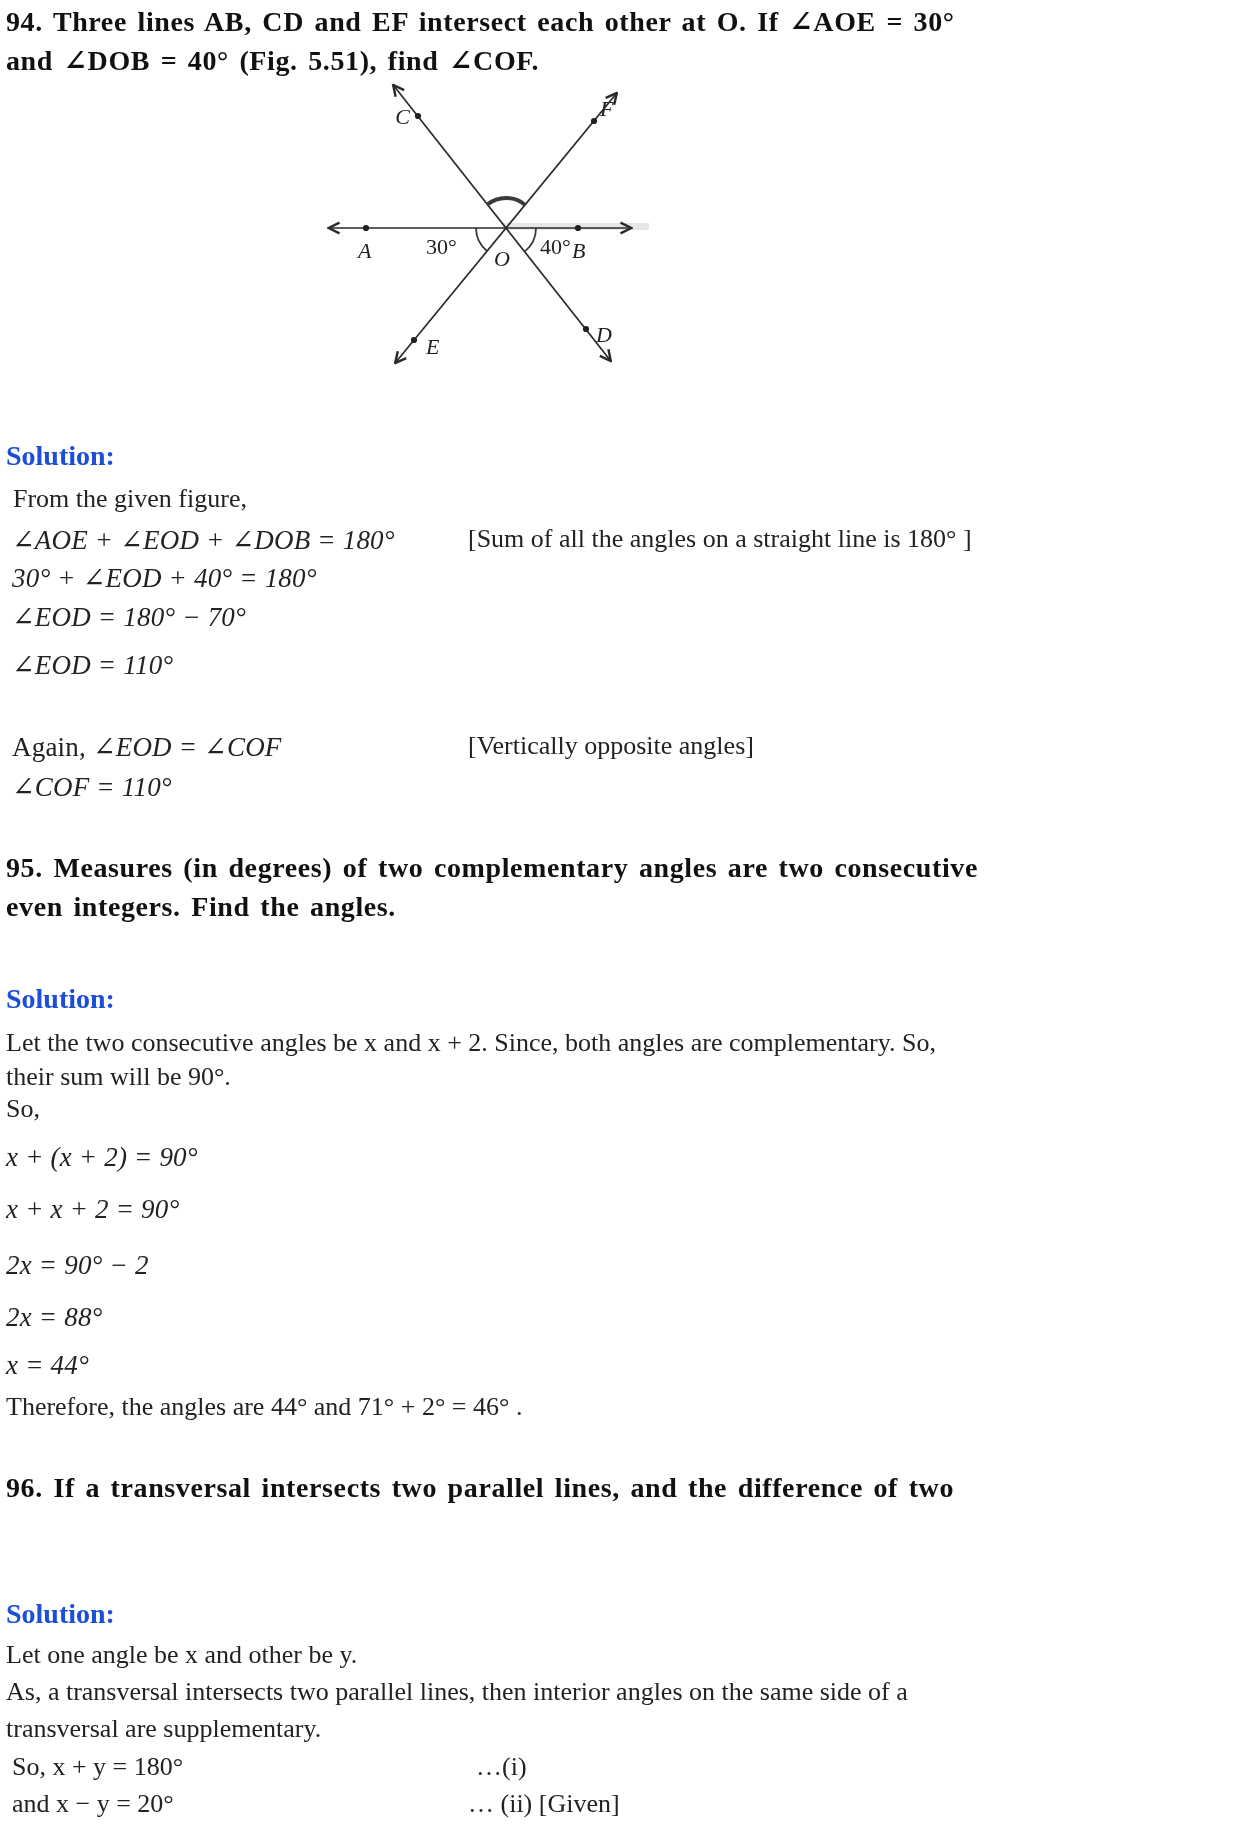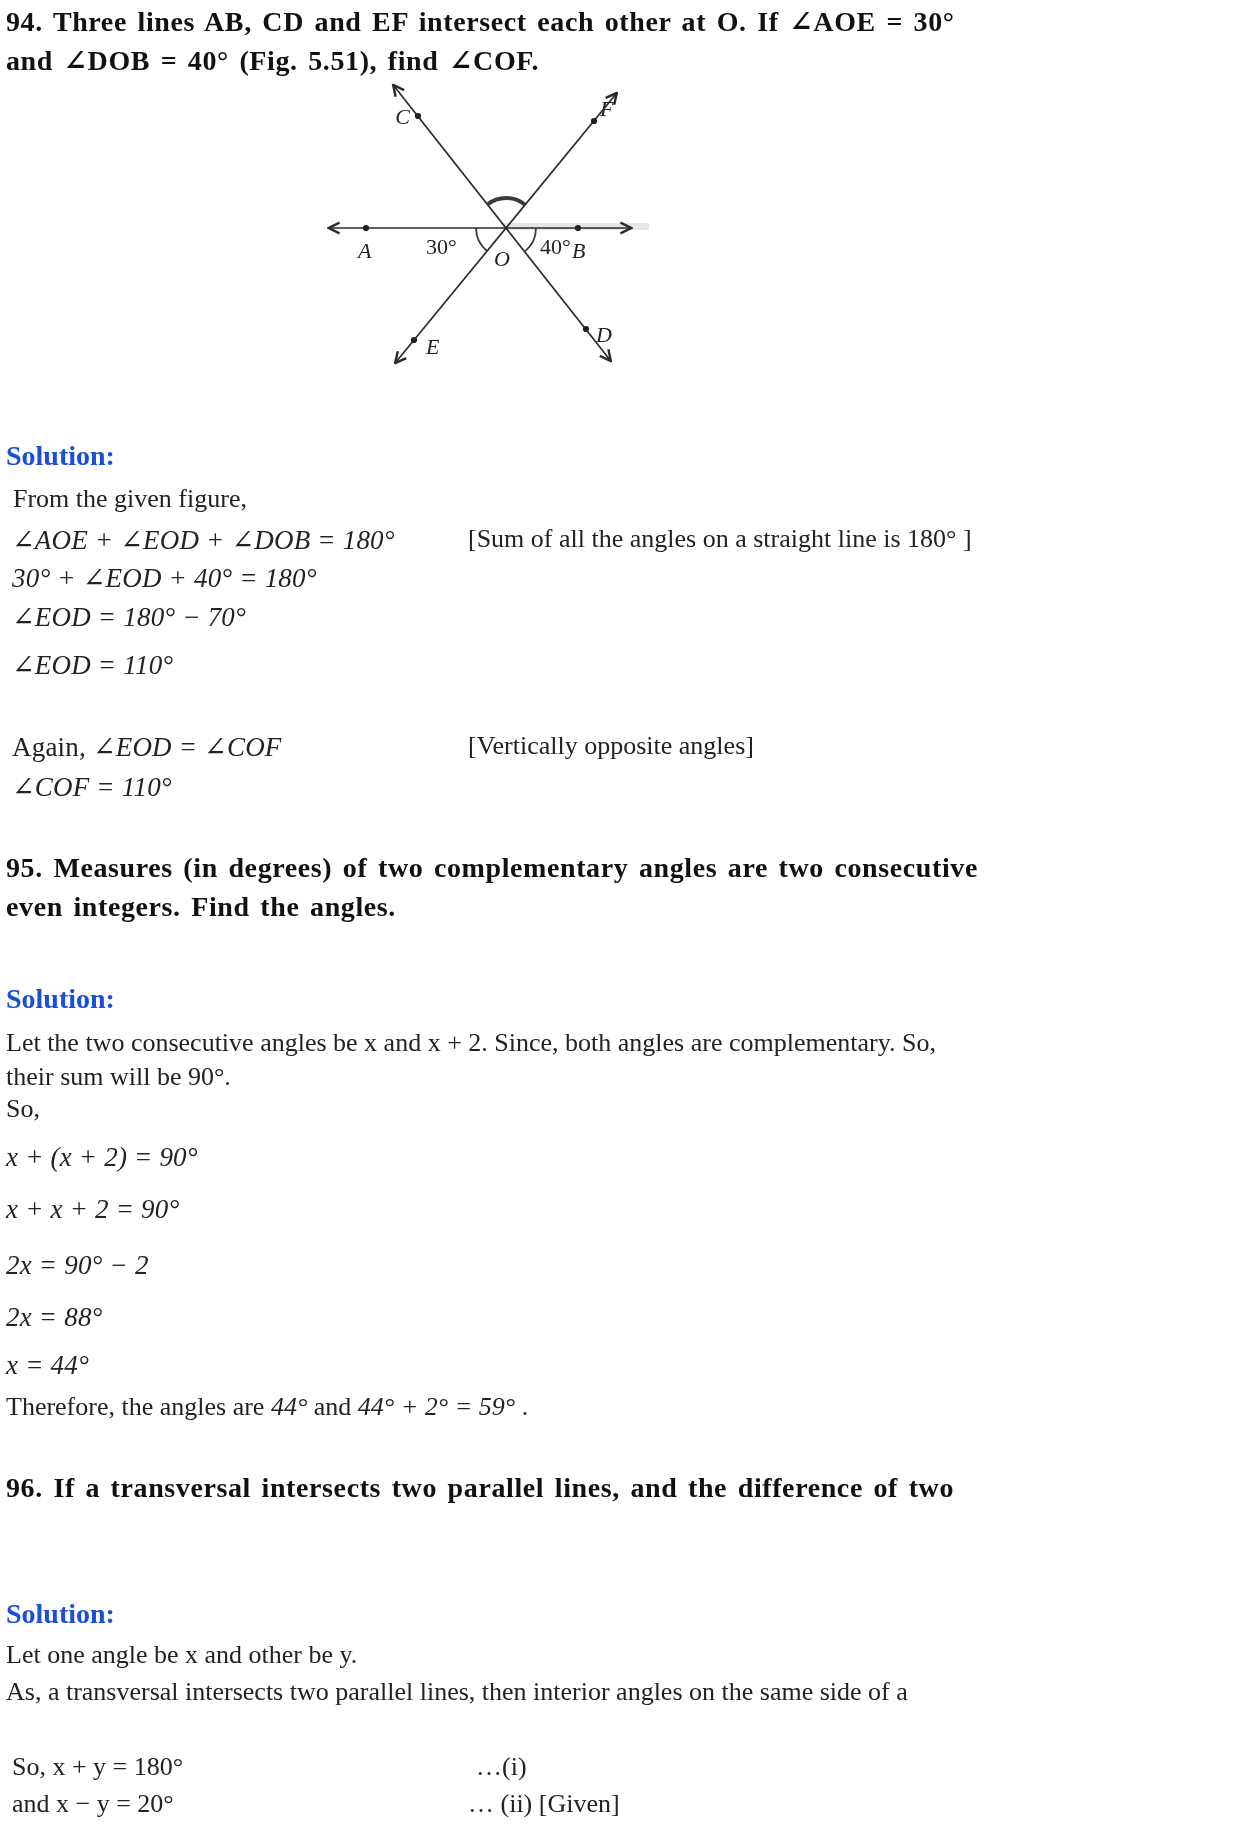--- a/index.html
+++ b/index.html
@@ -24,21 +24,21 @@
   .sol{
     font-weight:bold;
     font-size:28px;
     color:#1d4ed8;
   }
   .body-text{font-size:26px;color:#222;}
   .math{font-size:27px;font-style:italic;color:#222;letter-spacing:0.2px;}
   .math .pre{font-style:normal;}
   .note{position:absolute;font-size:26px;font-style:normal;color:#222;white-space:nowrap;}
   .row{position:absolute;left:6px;right:0;white-space:nowrap;}
-  .concl .im{font-style:italic;}
+  .concl .im{}
   svg text{font-family:"Liberation Serif","DejaVu Serif",serif;}
   .ptlabel{font-style:italic;font-size:22px;fill:#222;}
   .anglabel{font-size:22px;fill:#222;}
 </style>
 </head>
 <body>
 
 <div class="page">
 
   <div class="abs heading" style="top:2px;">
@@ -116,30 +116,31 @@
   <div class="abs body-text" style="top:1062px;">their sum will be 90°.</div>
   <div class="abs body-text" style="top:1094px;">So,</div>
 
   <div class="abs math" style="top:1142px;">x + (x + 2) = 90°</div>
   <div class="abs math" style="top:1194px;">x + x + 2 = 90°</div>
   <div class="abs math" style="top:1250px;">2x = 90° − 2</div>
   <div class="abs math" style="top:1302px;">2x = 88°</div>
   <div class="abs math" style="top:1350px;">x = 44°</div>
 
   <div class="abs body-text concl" style="top:1392px;">
-    <span>Therefore, the angles are </span><span class="im">44°</span><span> and </span><span class="im">44° + 2° = 59°</span><span> .</span>
+    <span>Therefore, the angles are </span><span class="im">44°</span><span> and </span><span class="im">71° + 2° = 46°</span><span> .</span>
   </div>
 
   <div class="abs heading" style="top:1468px;">
     <span class="hline">96. If a transversal intersects two parallel lines, and the difference of two</span>
   </div>
 
   <div class="abs sol" style="top:1598px;">Solution:</div>
   <div class="abs body-text" style="top:1640px;">Let one angle be x and other be y.</div>
   <div class="abs body-text" style="top:1677px;">As, a transversal intersects two parallel lines, then interior angles on the same side of a</div>
+  <div class="abs body-text" style="top:1714px;">transversal are supplementary.</div>
 
   <div class="row" style="top:1752px;">
     <span class="abs body-text">So, x + y = 180°</span>
     <span class="note" style="left:470px;">…(i)</span>
   </div>
   <div class="row" style="top:1789px;">
     <span class="abs body-text">and x − y = 20°</span>
     <span class="note" style="left:462px;">… (ii) [Given]</span>
   </div>
 

